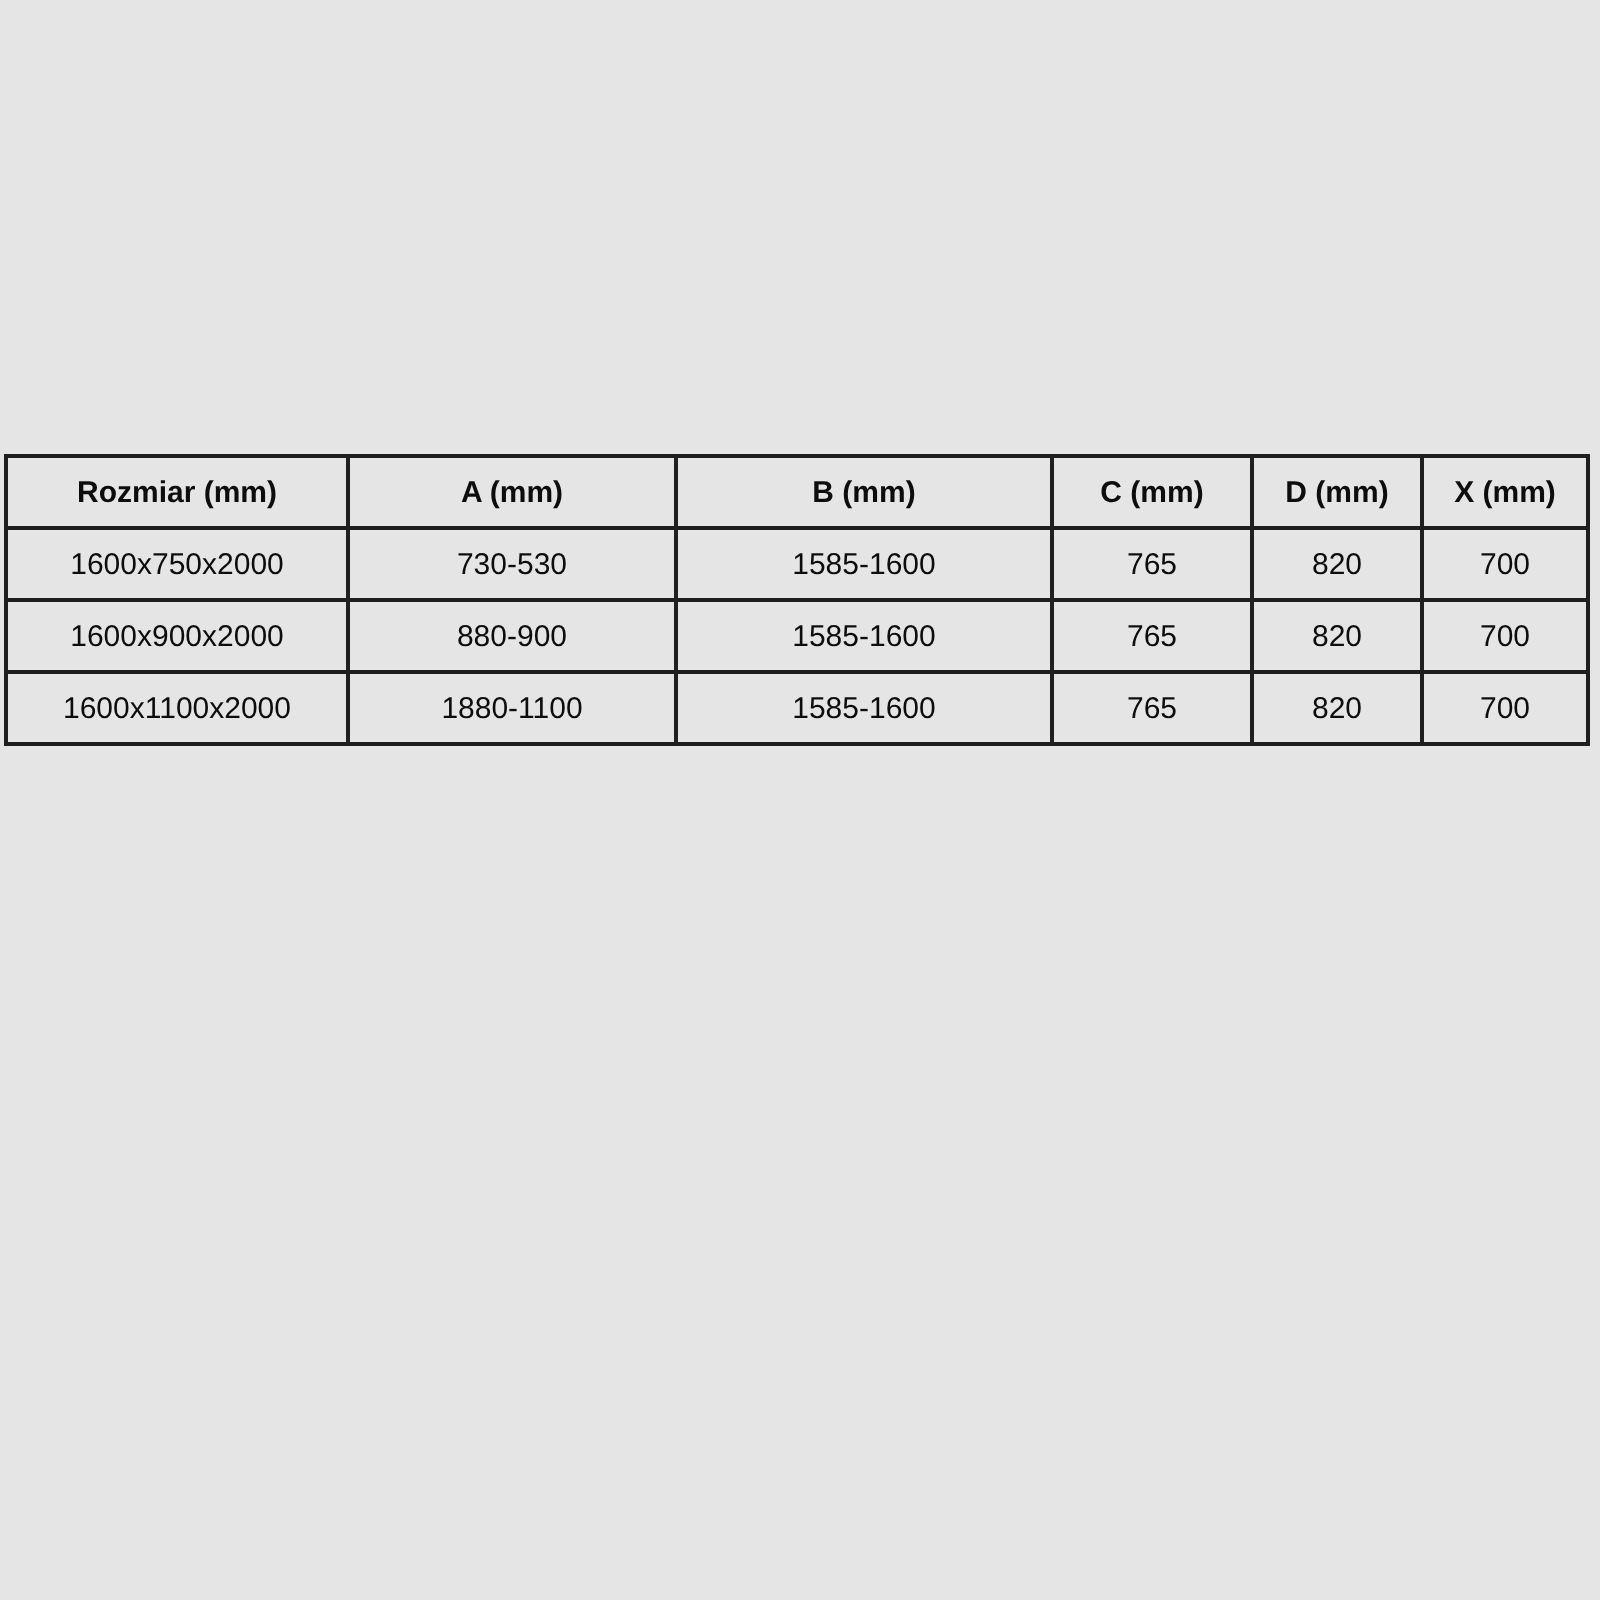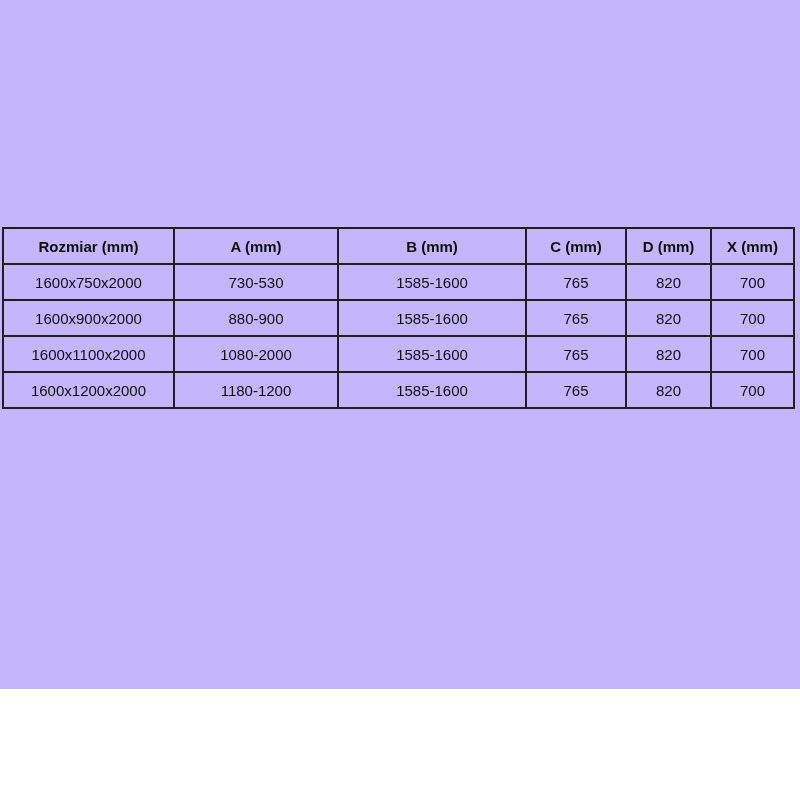--- a/index.html
+++ b/index.html
@@ -6,22 +6,22 @@
     margin: 0;
     padding: 0;
     width: 800px;
     height: 800px;
     background: #ffffff;
     font-family: "Liberation Sans", "DejaVu Sans", sans-serif;
   }
   .page {
     position: relative;
     width: 800px;
-    height: 689px;
-    background: #c4b5fd;
+    height: 800px;
+    background: #e5e5e5;
     overflow: hidden;
   }
   .table-wrap {
     position: absolute;
     left: 2px;
     top: 227px;
     width: 791px;
   }
   table.spec {
     width: 100%;
@@ -86,29 +86,21 @@
         <tr>
           <td>1600x900x2000</td>
           <td>880-900</td>
           <td>1585-1600</td>
           <td>765</td>
           <td>820</td>
           <td>700</td>
         </tr>
         <tr>
           <td>1600x1100x2000</td>
-          <td>1080-2000</td>
-          <td>1585-1600</td>
-          <td>765</td>
-          <td>820</td>
-          <td>700</td>
-        </tr>
-        <tr>
-          <td>1600x1200x2000</td>
-          <td>1180-1200</td>
+          <td>1880-1100</td>
           <td>1585-1600</td>
           <td>765</td>
           <td>820</td>
           <td>700</td>
         </tr>
       </tbody>
     </table>
   </div>
 </div>
 

